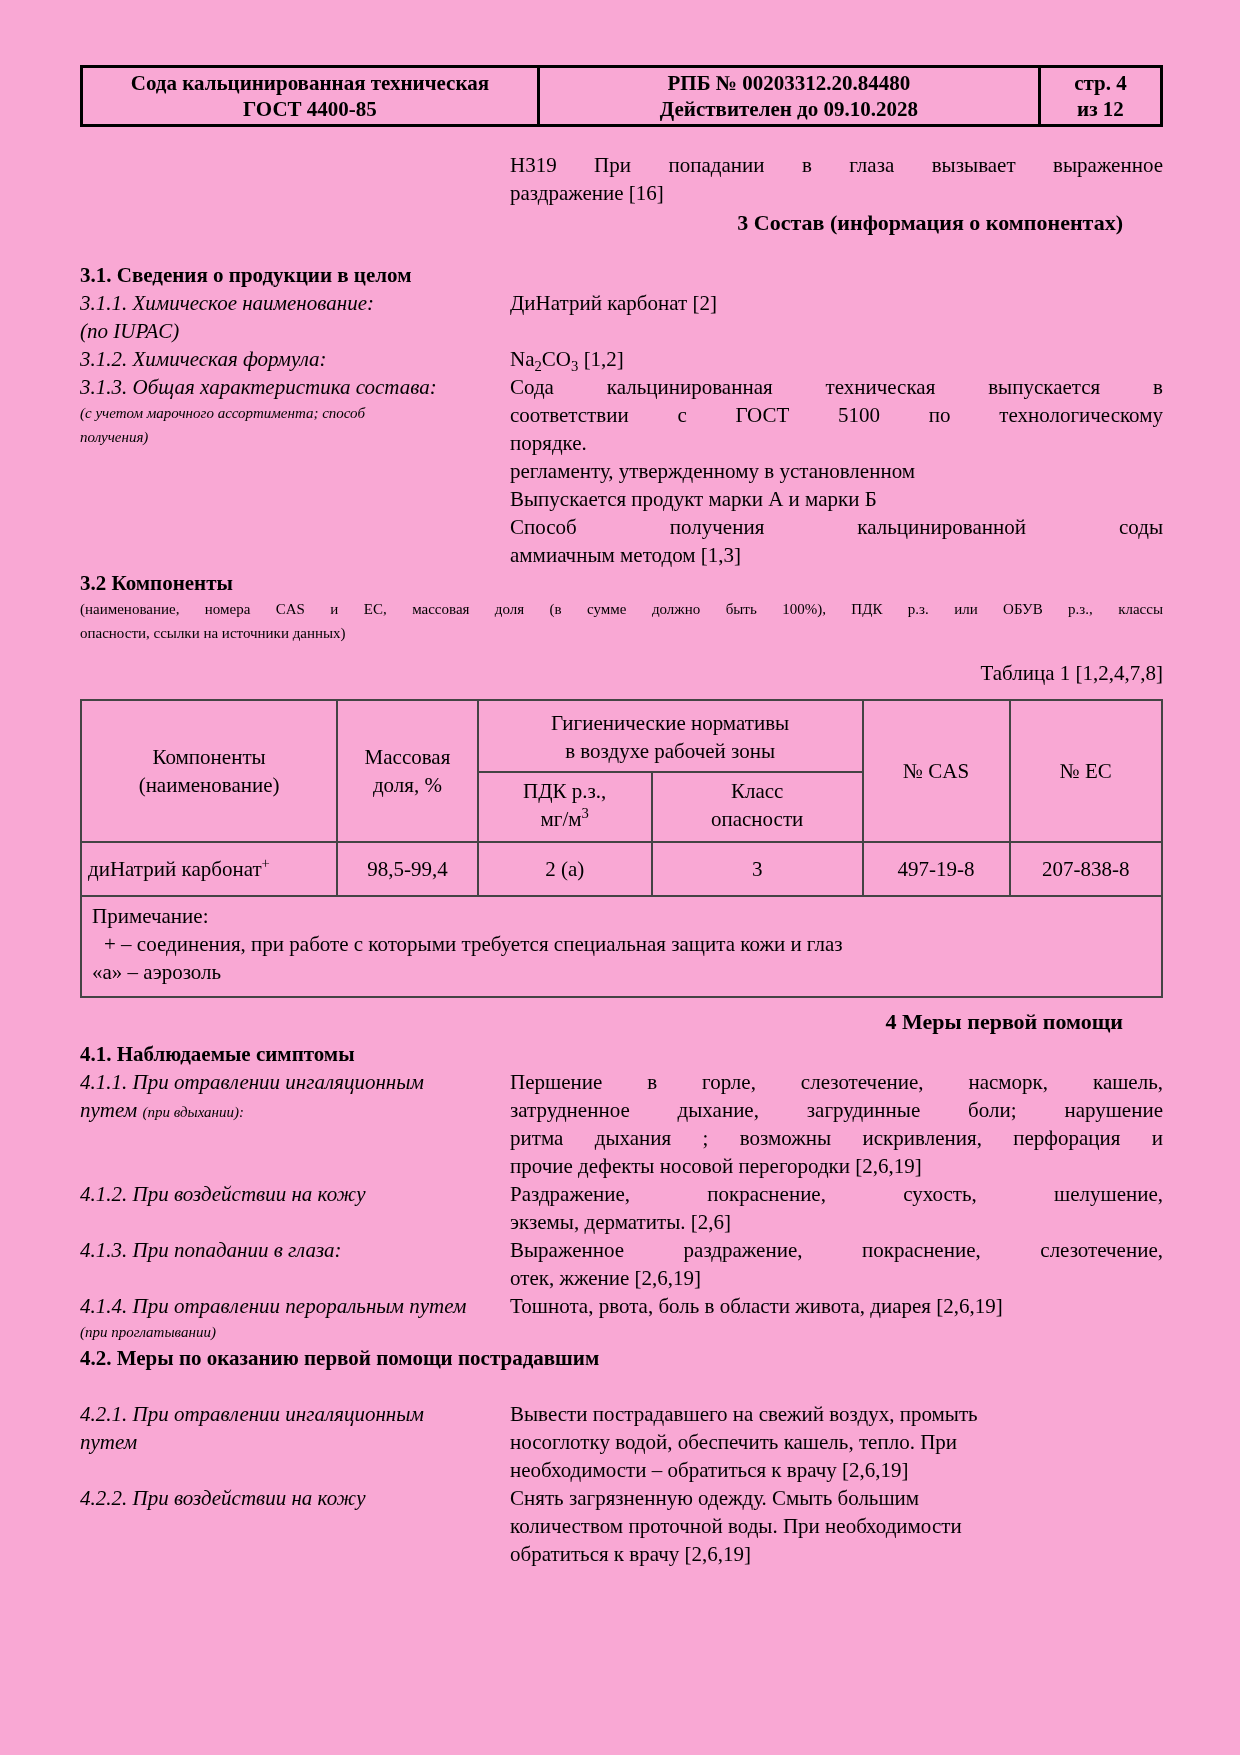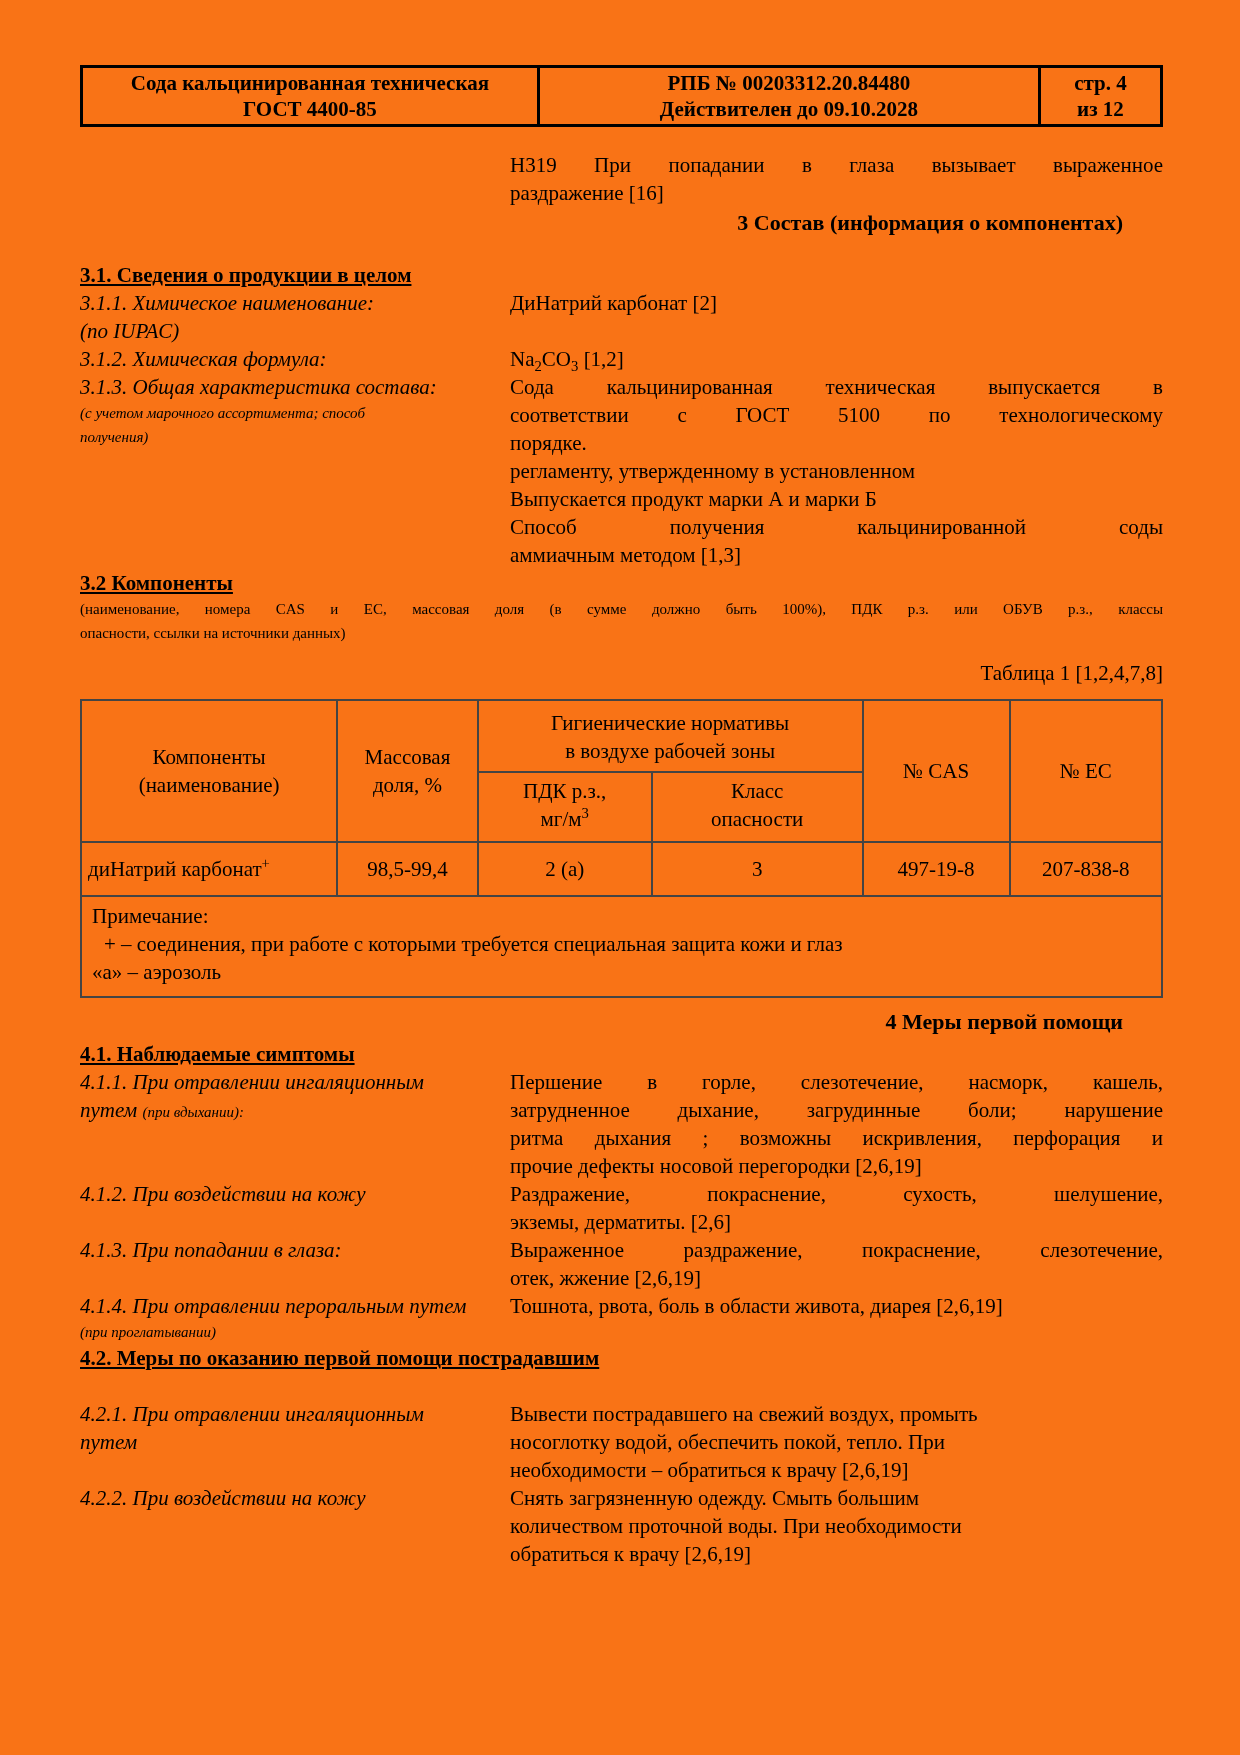--- a/index.html
+++ b/index.html
@@ -1,41 +1,41 @@
 <!DOCTYPE html>
 <html lang="ru"><head>
 <meta charset="utf-8">
 <style>
   html,body { margin:0; padding:0; background:#ffffff; }
   .page {
     position:relative;
     width:1240px; min-height:1755px;
     box-sizing:border-box;
     padding:65px 77px 60px 80px;
-    background:#f97316;
+    background:#f9a8d4;
     color:#000;
     font-family:"Liberation Serif","DejaVu Serif",serif;
     font-size:21px; line-height:28px;
   }
 
   
   .hdr { width:100%; border-collapse:collapse; text-align:center; font-weight:bold; }
   .hdr td { border:3px solid #000; padding:2px 4px; line-height:26px; vertical-align:middle; }
   .hdr .c1 { width:42.3%; }
   .hdr .c2 { width:46.4%; }
   .hdr .c3 { width:11.3%; }
 
   
   .just .line { text-align:justify; text-align-last:justify; }
   .just .line:last-child { text-align:left; text-align-last:left; }
 
   .h319 { margin:24px 0 0 430px; }
 
   .center-heading { text-align:right; font-weight:bold; font-size:22px; margin:2px 40px 24px 0; }
-  .bold-sub { font-weight:bold;text-decoration:underline; }
+  .bold-sub { font-weight:bold; }
   .small { font-size:15px; line-height:24px; }
 
   .row { display:flex; align-items:flex-start; }
   .row .lbl { width:430px; min-width:430px; box-sizing:border-box; padding-right:18px;font-style:italic; }
   .row .val { flex:1 1 auto; }
 
   sub { font-size:70%; line-height:0; }
   sup { font-size:70%; line-height:0; }
 
   .tcap { text-align:right; margin-top:14px; }
@@ -227,21 +227,21 @@
   <div class="bold-sub">4.2. Меры по оказанию первой помощи пострадавшим</div>
   <div class="sect4-gap"></div>
 
   <div class="row">
     <div class="lbl">
       <div>4.2.1. При отравлении ингаляционным</div>
       <div>путем</div>
     </div>
     <div class="val">
       <div class="line">Вывести пострадавшего  на свежий воздух, промыть</div>
-      <div class="line">носоглотку водой, обеспечить покой, тепло. При</div>
+      <div class="line">носоглотку водой, обеспечить кашель, тепло. При</div>
       <div class="line">необходимости – обратиться к врачу [2,6,19]</div>
     </div>
   </div>
 
   <div class="row">
     <div class="lbl">4.2.2. При воздействии на кожу</div>
     <div class="val">
       <div class="line">Снять загрязненную одежду. Смыть большим</div>
       <div class="line">количеством проточной воды. При необходимости</div>
       <div class="line">обратиться к врачу [2,6,19]</div>

